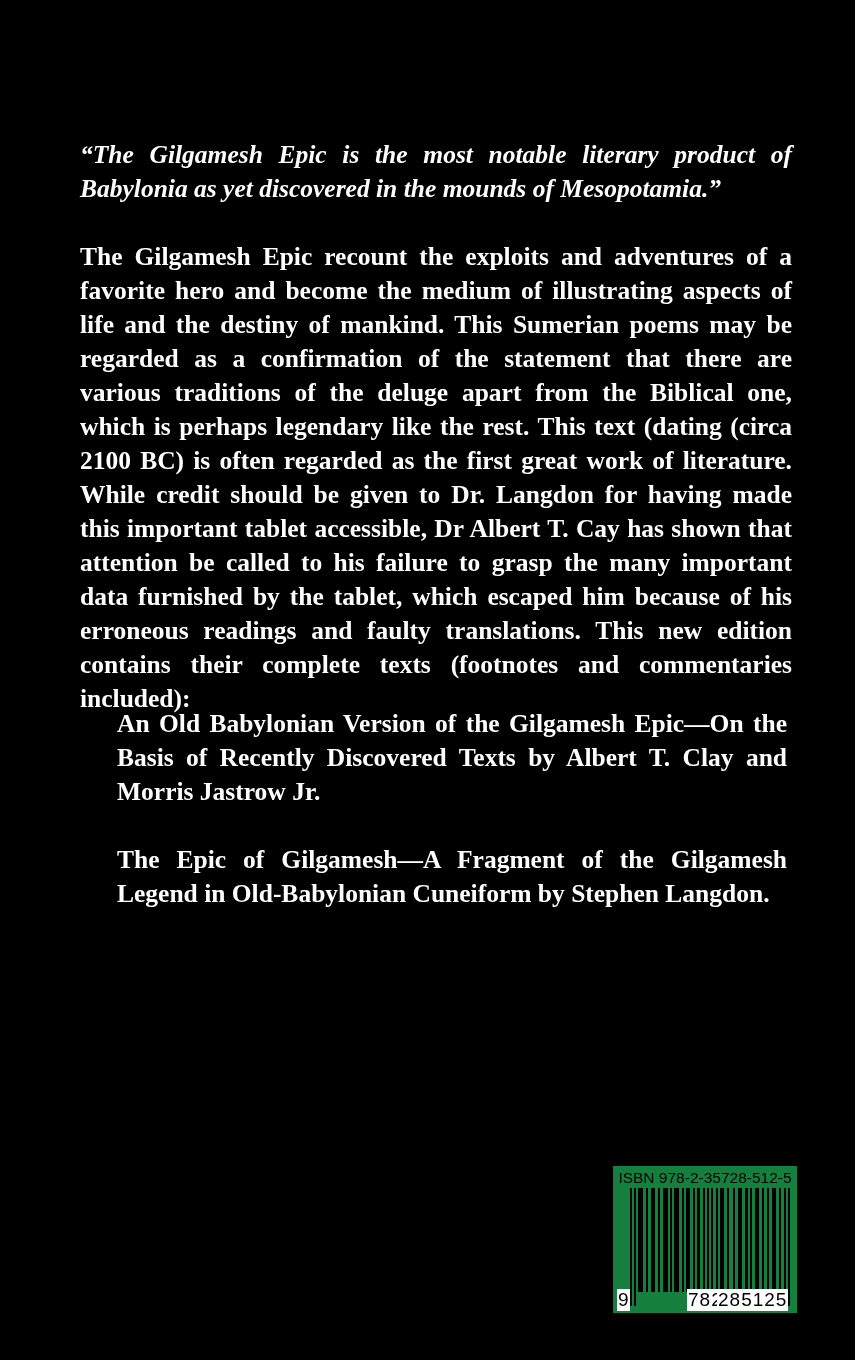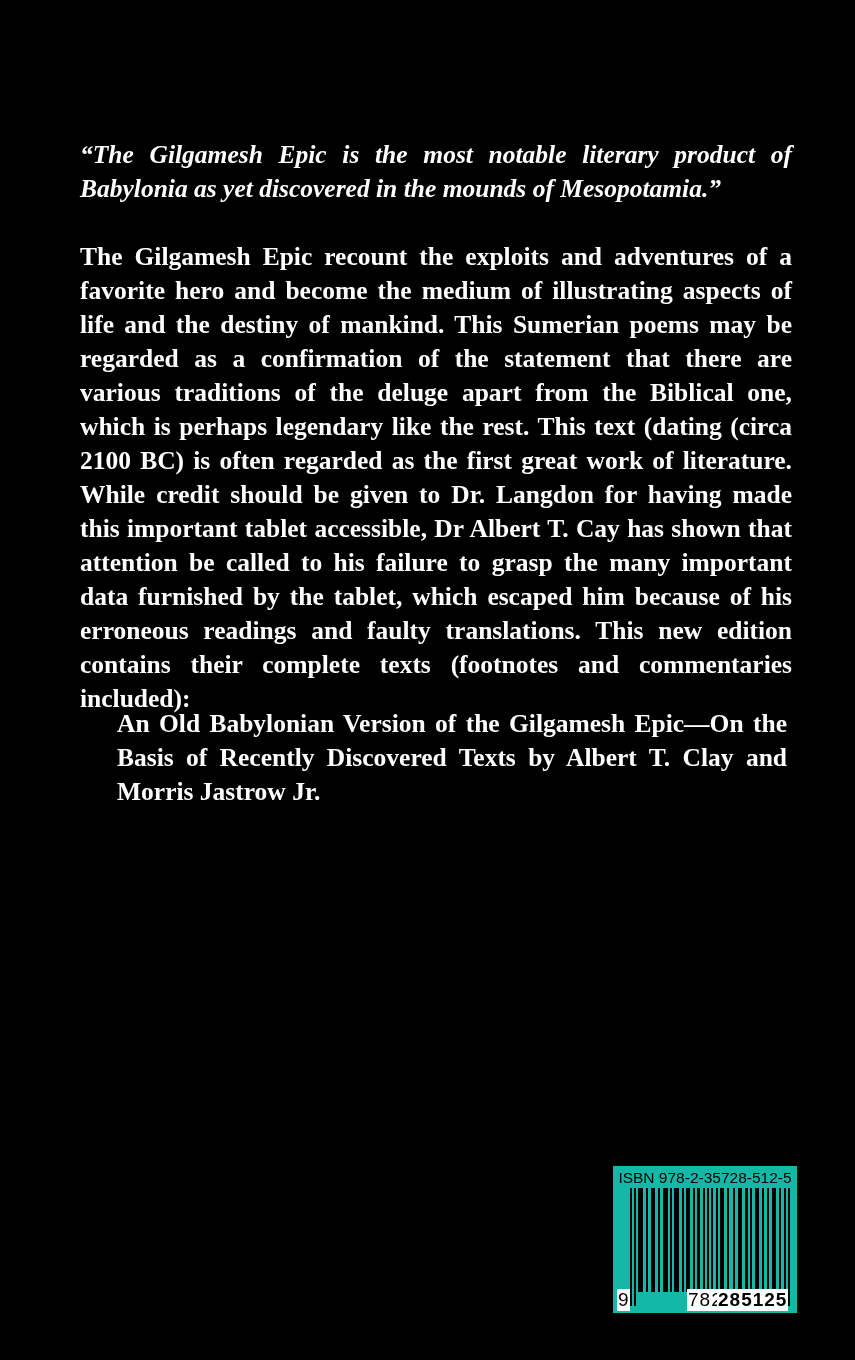--- a/index.html
+++ b/index.html
@@ -13,37 +13,38 @@
     font-size: 25.5px; line-height: 34px; font-weight: bold;
     text-align: justify;
   }
   .quote { top: 138px; font-style: italic; }
   .desc { top: 240px; }
   .works { position: absolute; left: 117px; width: 675px; top: 707px;
     font-size: 25.5px; line-height: 34px; font-weight: bold; text-align: justify; }
   .work-item { margin: 0 5px 34px 0; }
   .barcode-box {
     position: absolute; left: 613px; top: 1166px; width: 184px; height: 147px;
-    background: #14b8a6; color: #000; box-sizing: border-box;
+    background: #15803d; color: #000; box-sizing: border-box;
     font-family: "Liberation Sans", "DejaVu Sans", sans-serif;
   }
   .isbn-label { position: absolute; top: 3px; left: 0; width: 100%; text-align: center; font-size: 15.5px; letter-spacing: 0px; }
   .bars { position: absolute; left: 17px; top: 22px; width: 162px; height: 118px; }
   .digits { position: absolute; left: 4px; bottom: 2px; font-size: 19px; width: 176px; }
   .digits span { position: absolute; bottom: 0; background: #fff; padding: 0 1px; }
 </style>
 </head>
 <body>
 
 <div class="text-block quote">“The Gilgamesh Epic is the most notable literary product of Babylonia as yet discovered in the mounds of Mesopotamia.”</div>
 
 <div class="text-block desc">The Gilgamesh Epic recount the exploits and adventures of a favorite hero and become the medium of illustrating aspects of life and the destiny of mankind. This Sumerian poems may be regarded as a confirmation of the statement that there are various traditions of the deluge apart from the Biblical one, which is perhaps legendary like the rest. This text (dating (circa 2100 BC) is often regarded as the first great work of literature. While credit should be given to Dr. Langdon for having made this important tablet accessible, Dr Albert T. Cay has shown that attention be called to his failure to grasp the many important data furnished by the tablet, which escaped him because of his erroneous readings and faulty translations. This new edition contains their complete texts (footnotes and commentaries included):</div>
 
 <div class="works">
   <div class="work-item">An Old Babylonian Version of the Gilgamesh Epic—On the Basis of Recently Discovered Texts by Albert T. Clay and Morris Jastrow Jr.</div>
+  <div class="work-item">The Epic of Gilgamesh—A Fragment of the Gilgamesh Legend in Old-Babylonian Cuneiform by Stephen Langdon.</div>
 </div>
 
 <div class="barcode-box">
   <div class="isbn-label">ISBN 978-2-35728-512-5</div>
   <svg class="bars" viewBox="0 0 162 118" preserveAspectRatio="none">
     <g fill="#000">
       <rect x="0" y="0" width="2" height="118"></rect>
       <rect x="4" y="0" width="2" height="118"></rect>
       <rect x="8" y="0" width="5" height="104"></rect>
       <rect x="16" y="0" width="2" height="104"></rect>
@@ -71,15 +72,15 @@
       <rect x="137" y="0" width="2" height="104"></rect>
       <rect x="142" y="0" width="4" height="104"></rect>
       <rect x="149" y="0" width="2" height="104"></rect>
       <rect x="154" y="0" width="2" height="118"></rect>
       <rect x="158" y="0" width="2" height="118"></rect>
     </g>
   </svg>
   <div class="digits">
     <span style="left:0;">9</span>
     <span style="left:24px; letter-spacing:1px;margin-left:46px;">782357</span>
-    <span style="left:100px; letter-spacing:1px;font-weight:bold;">285125</span>
+    <span style="left:100px; letter-spacing:1px;">285125</span>
   </div>
 </div>
 
 </body></html>

